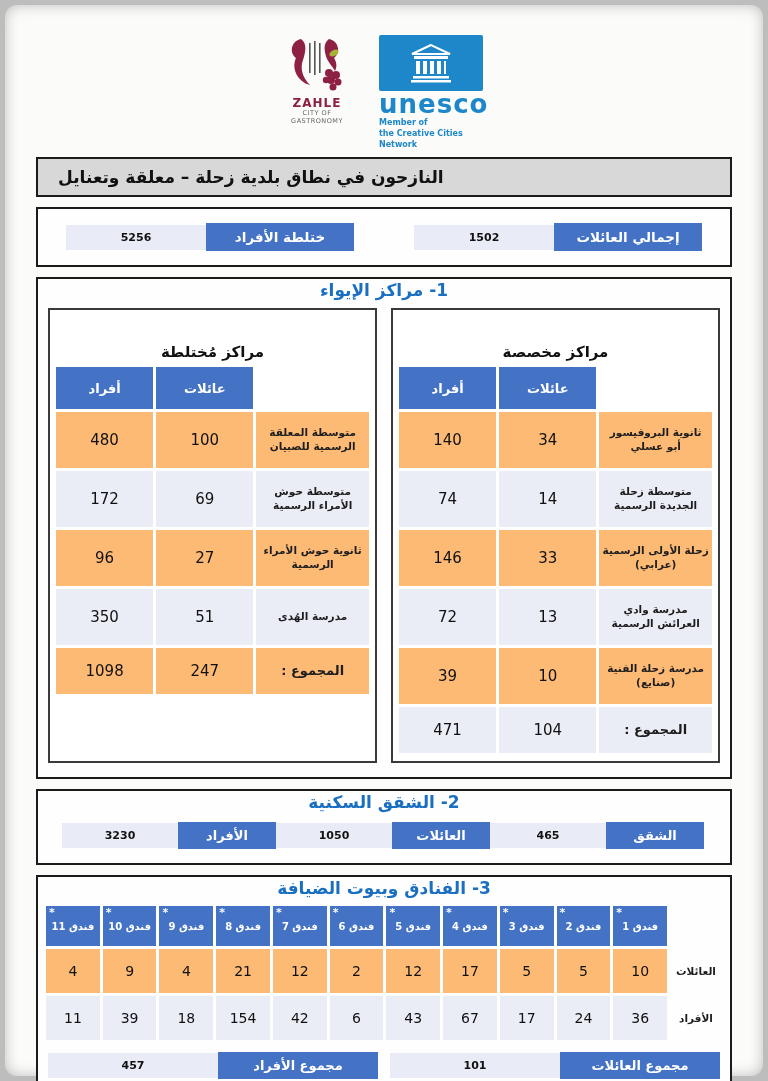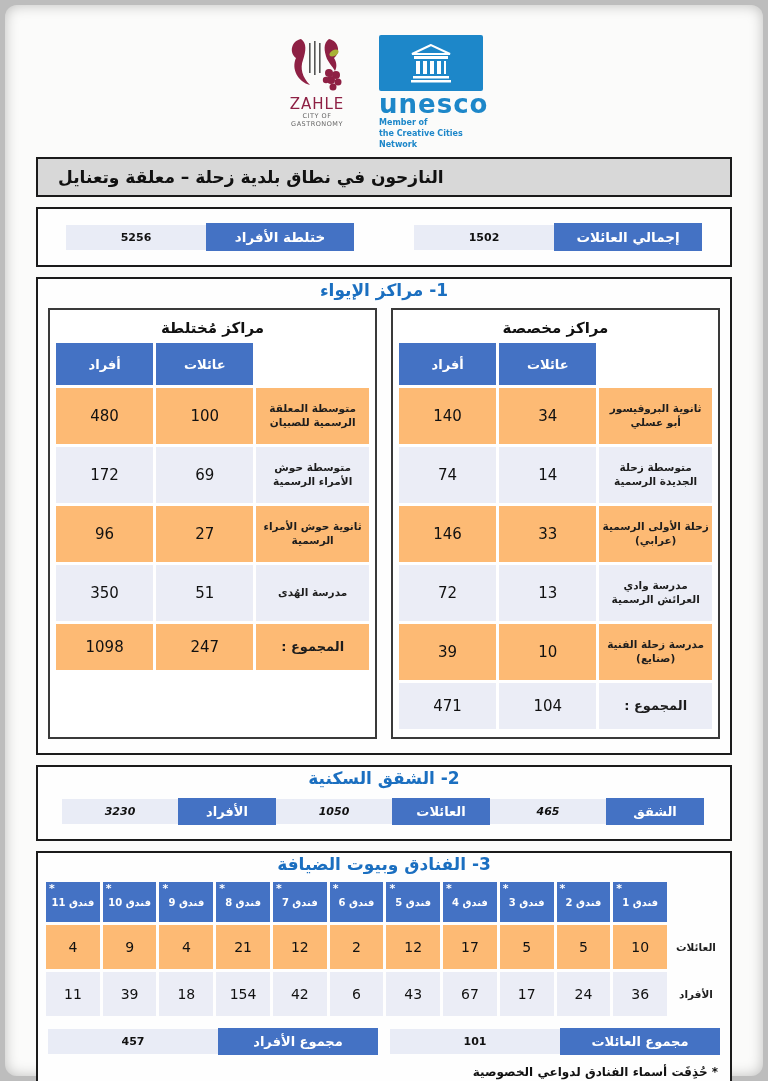--- a/index.html
+++ b/index.html
@@ -9,21 +9,21 @@
     font-family:"DejaVu Sans",sans-serif;
   }
   .page{
     position:absolute;top:5px;left:5px;right:5px;bottom:5px;
     background:#fbfbfa;border-radius:12px;
     box-shadow:inset 0 0 14px rgba(0,0,0,.25);
   }
   
   .logos{display:flex;justify-content:center;align-items:flex-start;gap:18px;padding-top:30px;height:108px;}
   .zahle-logo{width:88px;text-align:center;}
-  .zahle-name{color:#8e2044;font-weight:normal;font-size:15px;letter-spacing:1px;line-height:1;}
+  .zahle-name{color:#8e2044;font-weight:bold;font-size:12px;letter-spacing:1px;line-height:1;}
   .zahle-sub{color:#666;font-size:6.5px;letter-spacing:.5px;line-height:1.3;}
   .unesco-logo{width:116px;text-align:left;}
   .unesco-box{width:104px;height:56px;background:#1d87c9;display:flex;align-items:center;justify-content:center;border-radius:2px;}
   .unesco-name{color:#1d87c9;font-weight:bold;font-size:26px;line-height:1.05;letter-spacing:1px;}
   .unesco-sub{color:#1d87c9;font-size:8px;font-weight:bold;line-height:1.35;}
   
   .inner{padding:0 31px;direction:rtl;}
   .titlebar{
     border:2px solid #1b1b1b;background:#d8d8d8;
     text-align:left;font-weight:bold;font-size:17px;color:#111;
@@ -38,36 +38,36 @@
     background:#4472c4;color:#fff;font-weight:bold;font-size:13.5px;
     text-align:center;padding:6px 10px;min-width:128px;
   }
   .chip-value{
     background:#e9ecf6;color:#111;font-weight:bold;font-size:11px;
     text-align:center;padding:6px 10px;min-width:120px;
   }
   
   .tables-wrap{display:flex;gap:14px;padding:2px 10px 14px;align-items:stretch;}
   .shelter-table{flex:1;border:2px solid #3a3a3a;background:#fff;padding:5px 6px 8px;}
-  .shelter-title{text-align:center;font-weight:bold;font-size:15px;color:#111;padding:4px 0 6px;}
+  .shelter-title{text-align:center;font-weight:bold;font-size:15px;color:#111;padding:4px 0 6px;margin-top:24px;}
   .t-grid{display:grid;grid-template-columns:36% 1fr 1fr;gap:3px;}
   .t-cell{display:flex;align-items:center;justify-content:center;text-align:center;}
   .t-head{background:#4472c4;color:#fff;font-weight:bold;font-size:13px;height:42px;}
   .t-empty{background:transparent;}
   .t-label{font-weight:bold;font-size:10.5px;color:#1d1d1d;line-height:1.3;padding:3px 2px;}
   .t-num{font-size:15px;color:#111;}
   .row-dark{background:#fdba74;}
   .row-light{background:#ebedf6;}
   .t-total .t-label{font-size:13px;}
   .t-row-min{min-height:50px;}
   .t-row-total{min-height:40px;}
   
   .sec2-row{display:flex;align-items:center;justify-content:space-between;padding:4px 26px 14px;}
   .sec2-row .chip-label{min-width:78px;font-size:13px;}
-  .sec2-row .chip-value{min-width:96px;font-style:italic;}
+  .sec2-row .chip-value{min-width:96px;}
   
   .hotels{padding:2px 8px 0;}
   .h-grid{display:grid;grid-template-columns:52px repeat(11,1fr);gap:3px;}
   .h-cell{display:flex;align-items:center;justify-content:center;text-align:center;}
   .h-head{background:#4472c4;color:#fff;font-weight:bold;font-size:10px;height:40px;position:relative;}
   .h-head .ast{position:absolute;left:3px;top:0px;font-size:11px;}
   .h-rowlabel{background:transparent;font-weight:bold;font-size:10.5px;color:#1d1d1d;}
   .h-num{font-size:14px;color:#111;height:44px;}
   .h-totals{display:flex;align-items:center;justify-content:space-between;padding:12px 10px 0;}
   .h-totals .chip-label{min-width:140px;font-size:13px;}

